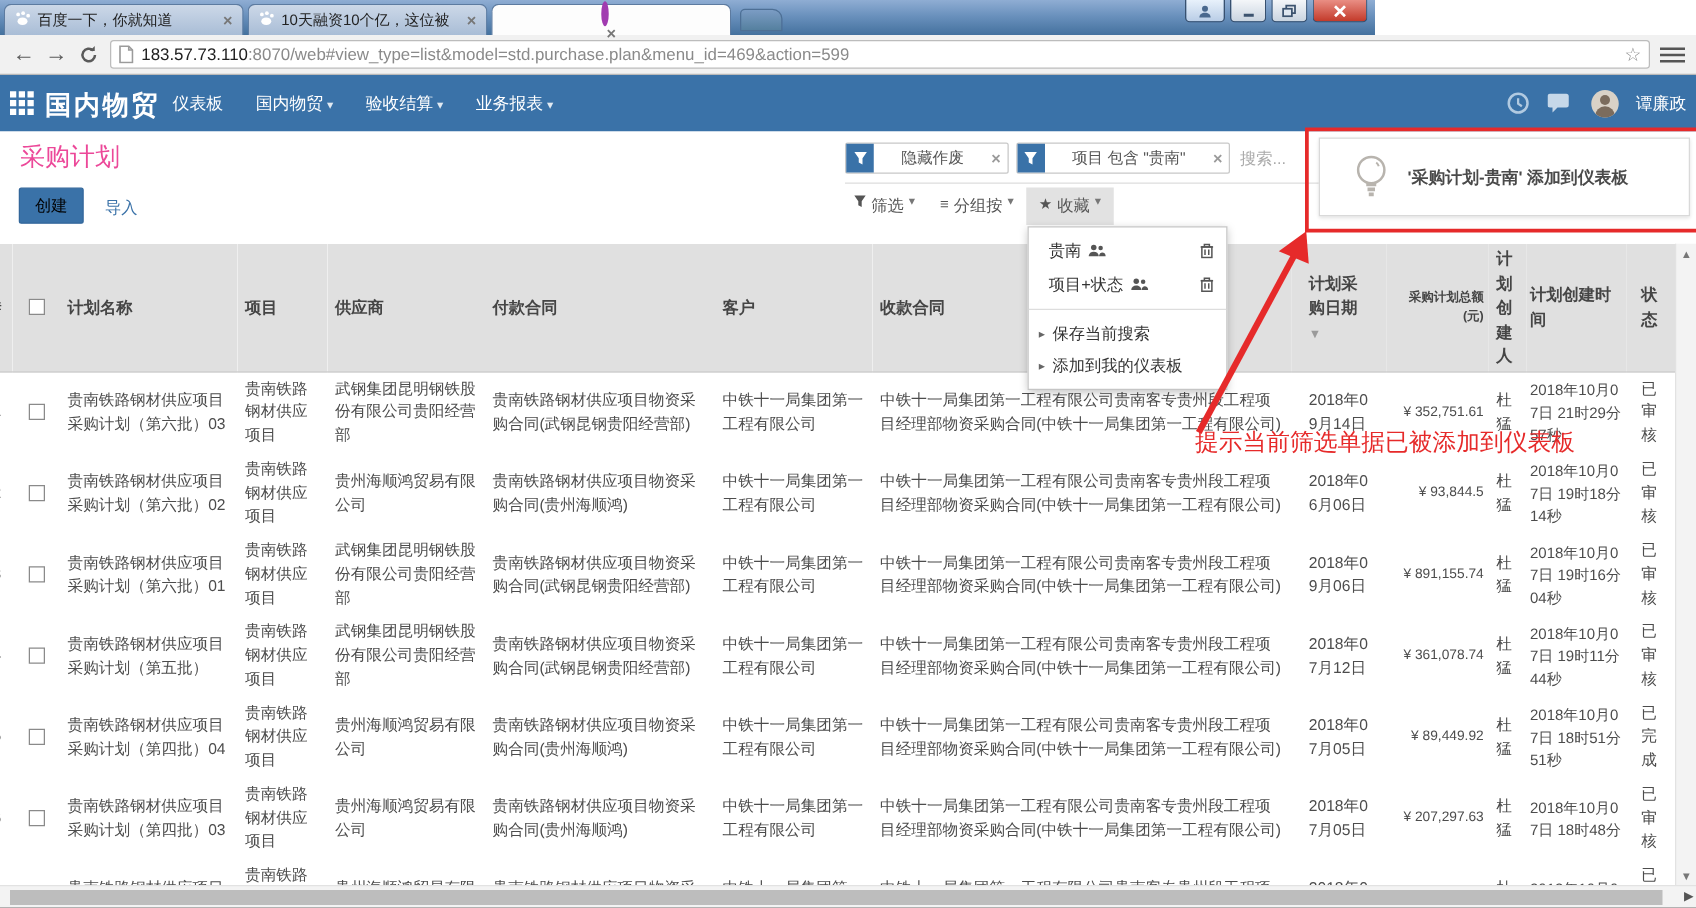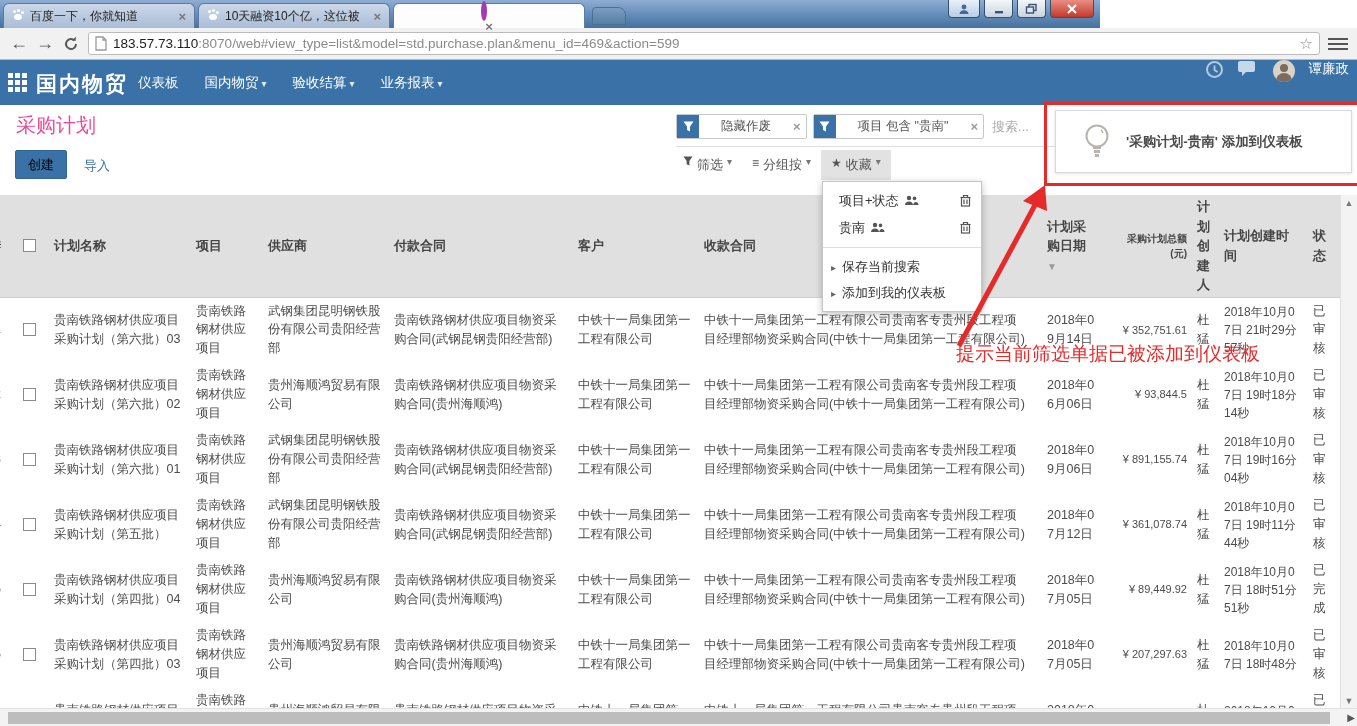--- a/index.html
+++ b/index.html
@@ -46,21 +46,21 @@
   
   .appnav{position:absolute;left:0;top:60px;width:1357px;height:45px;background:#3a72a8;color:#fff;}
   .apps-icon{position:absolute;left:8px;top:13px;width:19px;height:19px;
     background:
       linear-gradient(#fff,#fff) 0 0/5px 5px no-repeat, linear-gradient(#fff,#fff) 7px 0/5px 5px no-repeat, linear-gradient(#fff,#fff) 14px 0/5px 5px no-repeat,
       linear-gradient(#fff,#fff) 0 7px/5px 5px no-repeat, linear-gradient(#fff,#fff) 7px 7px/5px 5px no-repeat, linear-gradient(#fff,#fff) 14px 7px/5px 5px no-repeat,
       linear-gradient(#fff,#fff) 0 14px/5px 5px no-repeat, linear-gradient(#fff,#fff) 7px 14px/5px 5px no-repeat, linear-gradient(#fff,#fff) 14px 14px/5px 5px no-repeat;}
   .brand{position:absolute;left:36px;top:10px;font-size:21px;font-weight:bold;letter-spacing:2px;}
   .navmenus{position:absolute;left:138px;top:0;height:45px;display:flex;align-items:center;gap:26px;font-size:13.5px;}
   .navmenu .caret{font-size:10px;margin-left:3px;opacity:.85;}
-  .nav-right{position:absolute;right:8px;top:0;height:45px;display:flex;align-items:flex-start;gap:14px;}
+  .nav-right{position:absolute;right:8px;top:0;height:45px;display:flex;align-items:center;gap:14px;}
   .username{font-size:13.5px;}
   .avatar{width:22px;height:22px;border-radius:50%;background:#d9d2c7;overflow:hidden;position:relative;}
   .avatar:before{content:"";position:absolute;left:7px;top:4px;width:8px;height:8px;border-radius:50%;background:#7b6c5d;}
   .avatar:after{content:"";position:absolute;left:3px;top:13px;width:16px;height:10px;border-radius:8px 8px 0 0;background:#7b6c5d;}
   
   .page-title{position:absolute;left:16px;top:112px;font-size:20px;color:#ec4899;}
   .btn-create{position:absolute;left:15px;top:150px;width:52px;height:29px;background:#3a72a8;color:#000000;
     font-size:13px;border:1px solid #32669a;border-radius:2px;display:flex;align-items:center;justify-content:center;}
   .link-import{position:absolute;left:84px;top:157px;font-size:13px;color:#3a72a8;}
   .searchbar{position:absolute;left:676px;top:114px;width:464px;height:33px;border-bottom:1px solid #ddd;
@@ -252,36 +252,36 @@
     </span>
     <span class="tbtn active">
       <span class="glyph">★</span>
       <span>收藏</span>
         <span class="caret">▾</span>
     </span>
   </div>
 
   <div class="fav-dropdown">
     <div class="fd-item">
-      <span class="lbl">项目+状态</span>
+      <span class="lbl">贵南</span>
       <svg width="15" height="11" viewBox="0 0 15 11">
           <circle cx="5" cy="3" r="2.2" fill="#555"></circle>
           <circle cx="10.5" cy="3.4" r="1.8" fill="#555"></circle>
           <path d="M1 10c0-2.4 1.8-3.6 4-3.6s4 1.2 4 3.6z" fill="#555"></path>
           <path d="M9.2 10c.2-2 1.4-3 2.6-3 1.5 0 2.7 1 2.7 3z" fill="#555"></path>
         </svg>
       <span class="trash">
           <svg width="11" height="13" viewBox="0 0 11 13">
             <rect x="1.5" y="3.5" width="8" height="8.5" fill="none" stroke="#555" stroke-width="1.2"></rect>
             <path d="M0.5 3.5h10M3.5 3.5v-2h4v2M4 5.5v4.5M7 5.5v4.5" stroke="#555" stroke-width="1.2" fill="none"></path>
           </svg>
         </span>
     </div>
     <div class="fd-item">
-      <span class="lbl">贵南</span>
+      <span class="lbl">项目+状态</span>
       <svg width="15" height="11" viewBox="0 0 15 11">
           <circle cx="5" cy="3" r="2.2" fill="#555"></circle>
           <circle cx="10.5" cy="3.4" r="1.8" fill="#555"></circle>
           <path d="M1 10c0-2.4 1.8-3.6 4-3.6s4 1.2 4 3.6z" fill="#555"></path>
           <path d="M9.2 10c.2-2 1.4-3 2.6-3 1.5 0 2.7 1 2.7 3z" fill="#555"></path>
         </svg>
       <span class="trash">
           <svg width="11" height="13" viewBox="0 0 11 13">
             <rect x="1.5" y="3.5" width="8" height="8.5" fill="none" stroke="#555" stroke-width="1.2"></rect>
             <path d="M0.5 3.5h10M3.5 3.5v-2h4v2M4 5.5v4.5M7 5.5v4.5" stroke="#555" stroke-width="1.2" fill="none"></path>

